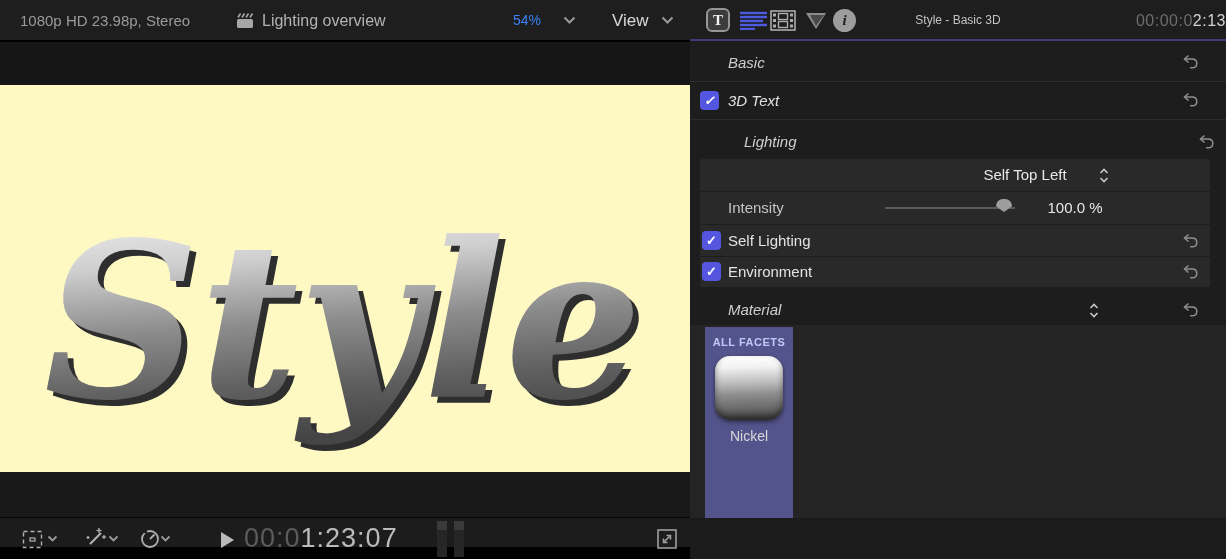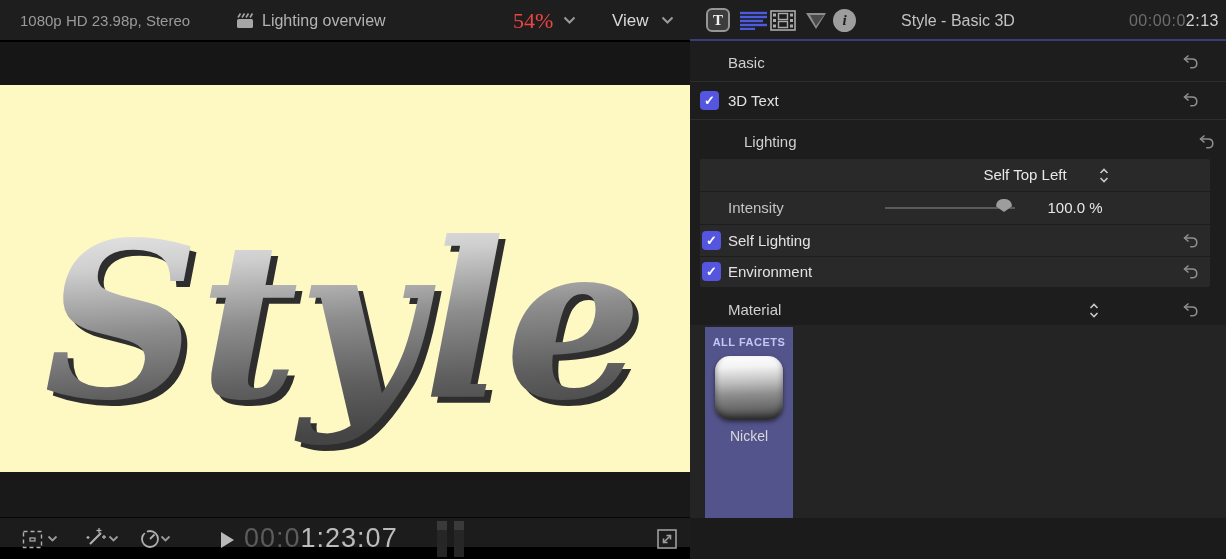--- a/index.html
+++ b/index.html
@@ -8,21 +8,21 @@
   #app { position:relative; width:1226px; height:559px; background:#000; overflow:hidden; }
 
   
   .viewer { position:absolute; left:0; top:0; width:690px; height:559px; }
 
   .viewer-toolbar { position:absolute; left:0; top:0; width:690px; height:41px;
     background:#1e1e1e; border-bottom:1px solid #000; }
   .fmt-info { position:absolute; left:20px; top:0; line-height:41px; font-size:15px; color:#9a9a9a; }
   .clapper { position:absolute; left:236px; top:12px; }
   .proj-name { position:absolute; left:262px; top:0; line-height:41px; font-size:16px; color:#b3b3b3; }
-  .zoom-lbl { position:absolute; left:513px; top:0; line-height:41px; font-size:22px; color:#ef4444;font-family:Liberation Serif, serif; }
+  .zoom-lbl { position:absolute; left:513px; top:0; line-height:41px; font-size:14px; color:#3b82f6; }
   .chev-zoom { position:absolute; left:563px; top:16px; }
   .view-lbl { position:absolute; left:612px; top:0; line-height:41px; font-size:17px; color:#d9d9d9; }
   .chev-view { position:absolute; left:661px; top:16px; }
 
   .strip-top { position:absolute; left:0; top:42px; width:690px; height:43px; background:#161616; }
   .canvas { position:absolute; left:0; top:85px; width:690px; height:387px; background:#fef9c3; }
   .strip-bottom { position:absolute; left:0; top:472px; width:690px; height:45px; background:#191919; }
 
   .transport { position:absolute; left:0; top:517px; width:690px; height:30px;
     background:#1c1c1c; border-top:1px solid #060606; }
@@ -44,25 +44,25 @@
   .tab-t { left:16px; width:24px; height:24px; border:2px solid #969696; border-radius:6px;
     background:#3c3c3c; color:#f0f0f0; font-family:"Liberation Serif",serif; font-size:15px; font-weight:bold;
     text-align:center; line-height:20px; }
   .tab-lines { left:50px; top:11px; }
   .tab-film { left:80px; top:10px; }
   .tab-tri { left:114px; top:11px; }
   .tab-info { left:143px; top:9px; width:23px; height:23px; border-radius:50%; background:#9d9d9d;
     color:#1d1d1d; font-family:"Liberation Serif",serif; font-style:italic; font-weight:bold;
     font-size:15px; text-align:center; line-height:22px; }
   .insp-title { position:absolute; left:168px; top:0; width:200px; text-align:center;
-    line-height:41px; font-size:16px; color:#c2c2c2; }
-  .insp-tc { position:absolute; right:7px; top:0; line-height:41px; font-size:16px; letter-spacing:.5px;margin-left:39px; }
+    line-height:41px; font-size:12px; color:#c2c2c2; }
+  .insp-tc { position:absolute; right:0; top:0; line-height:41px; font-size:16px; letter-spacing:.5px;margin-left:39px; }
   .itc-dim { color:#6d6d6d; } .itc-bright { color:#d2d2d2; }
 
-  .row { position:absolute; left:0; width:536px; }
+  .row { position:absolute; left:0; width:536px;font-style:italic; }
   .row-label { position:absolute; left:38px; top:0; font-size:15px; color:#cfcfcf; }
   .divider { position:absolute; left:0; width:536px; height:1px; background:#2d2d2d; }
   .reset { position:absolute; right:27px; }
   .checkbox { position:absolute; left:10px; width:19px; height:19px; border-radius:4px;
     background:#5456e0; color:#fff; font-size:13px; font-weight:bold; text-align:center; line-height:19px; }
 
   .param-block { position:absolute; left:10px; top:159px; width:510px; height:128px;
     background:#292929; border-radius:2px; }
   .p-row { position:absolute; left:0; width:510px; height:32px; }
   .p-div { position:absolute; left:0; width:510px; height:1px; background:#1d1d1d; }

